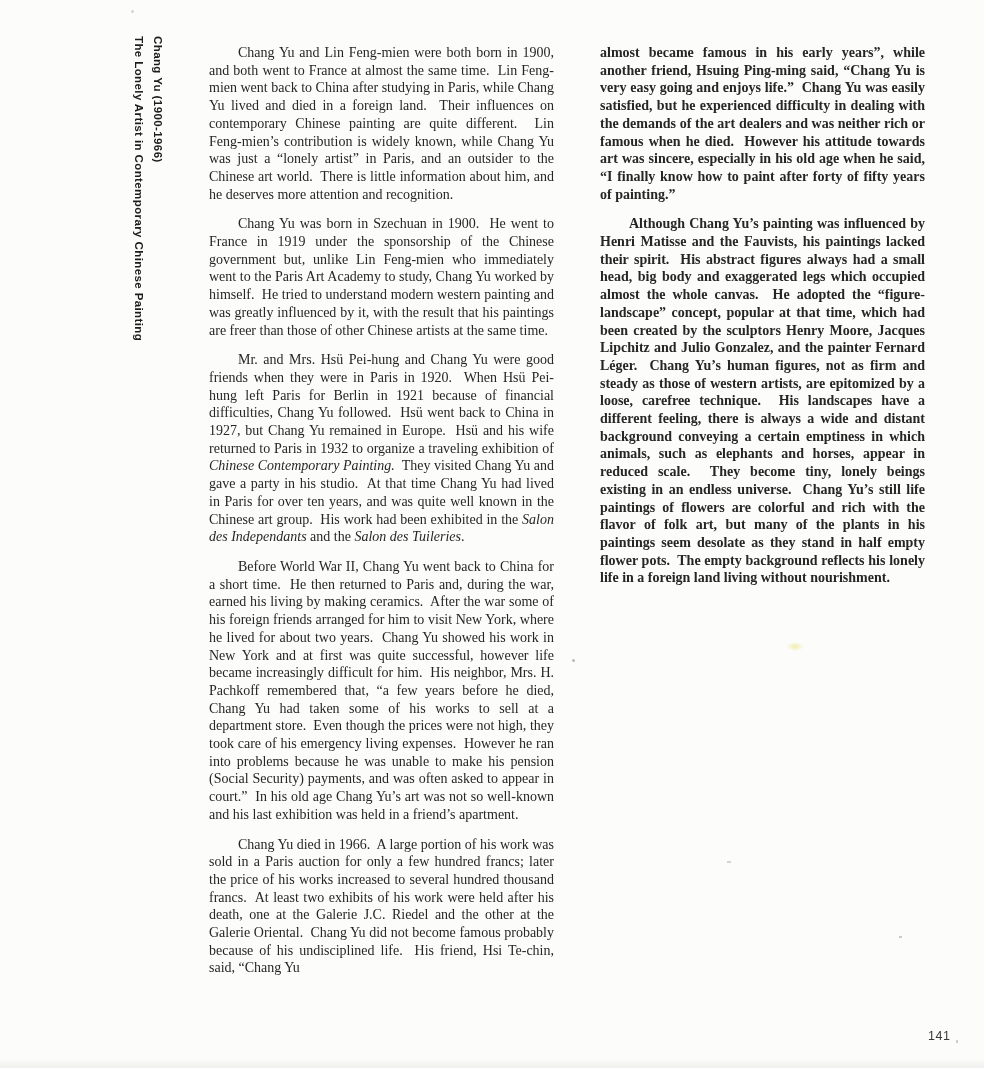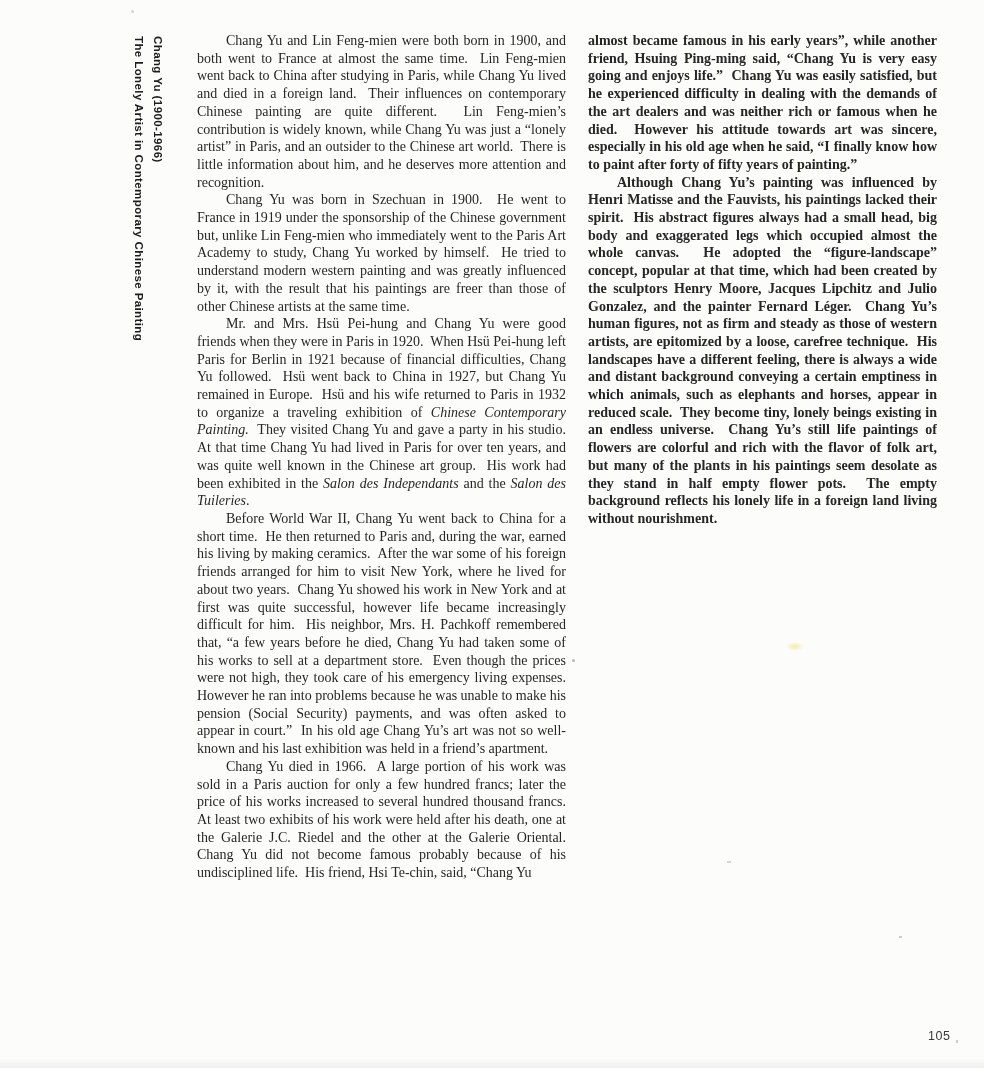--- a/index.html
+++ b/index.html
@@ -36,21 +36,21 @@
     color: #1c1c1c;
     white-space: nowrap;
   }
   .text-col {
     position: absolute;
     top: 32px;
   }
   .col-left  { left: 197px; width: 369px; }
   .col-right { left: 588px; width: 349px; font-weight: bold; }
   p.para {
-    margin: 0;
+    margin: 12px;
     font-family: "Liberation Serif", serif;
     font-size: 14px;
     line-height: 17.7px;
     color: #262626;
     text-align: justify;
     white-space: pre-wrap;
   }
   p.para.indent { text-indent: 29px; }
   .page-number {
     position: absolute;
@@ -88,21 +88,21 @@
       <p class="para indent">Mr. and Mrs. Hsü Pei-hung and Chang Yu were good friends when they were in Paris in 1920.  When Hsü Pei-hung left Paris for Berlin in 1921 because of financial difficulties, Chang Yu followed.  Hsü went back to China in 1927, but Chang Yu remained in Europe.  Hsü and his wife returned to Paris in 1932 to organize a traveling exhibition of <i>Chinese Contemporary Painting.</i>  They visited Chang Yu and gave a party in his studio.  At that time Chang Yu had lived in Paris for over ten years, and was quite well known in the Chinese art group.  His work had been exhibited in the <i>Salon des Independants</i> and the <i>Salon des Tuileries</i>.</p>
       <p class="para indent">Before World War II, Chang Yu went back to China for a short time.  He then returned to Paris and, during the war, earned his living by making ceramics.  After the war some of his foreign friends arranged for him to visit New York, where he lived for about two years.  Chang Yu showed his work in New York and at first was quite successful, however life became increasingly difficult for him.  His neighbor, Mrs. H. Pachkoff remembered that, “a few years before he died, Chang Yu had taken some of his works to sell at a department store.  Even though the prices were not high, they took care of his emergency living expenses.  However he ran into problems because he was unable to make his pension (Social Security) payments, and was often asked to appear in court.”  In his old age Chang Yu’s art was not so well-known and his last exhibition was held in a friend’s apartment.</p>
       <p class="para indent">Chang Yu died in 1966.  A large portion of his work was sold in a Paris auction for only a few hundred francs; later the price of his works increased to several hundred thousand francs.  At least two exhibits of his work were held after his death, one at the Galerie J.C. Riedel and the other at the Galerie Oriental.  Chang Yu did not become famous probably because of his undisciplined life.  His friend, Hsi Te-chin, said, “Chang Yu</p>
     </div>
 
   <div class="text-col col-right">
       <p class="para">almost became famous in his early years”, while another friend, Hsuing Ping-ming said, “Chang Yu is very easy going and enjoys life.”  Chang Yu was easily satisfied, but he experienced difficulty in dealing with the demands of the art dealers and was neither rich or famous when he died.  However his attitude towards art was sincere, especially in his old age when he said, “I finally know how to paint after forty of fifty years of painting.”</p>
       <p class="para indent">Although Chang Yu’s painting was influenced by Henri Matisse and the Fauvists, his paintings lacked their spirit.  His abstract figures always had a small head, big body and exaggerated legs which occupied almost the whole canvas.  He adopted the “figure-landscape” concept, popular at that time, which had been created by the sculptors Henry Moore, Jacques Lipchitz and Julio Gonzalez, and the painter Fernard Léger.  Chang Yu’s human figures, not as firm and steady as those of western artists, are epitomized by a loose, carefree technique.  His landscapes have a different feeling, there is always a wide and distant background conveying a certain emptiness in which animals, such as elephants and horses, appear in reduced scale.  They become tiny, lonely beings existing in an endless universe.  Chang Yu’s still life paintings of flowers are colorful and rich with the flavor of folk art, but many of the plants in his paintings seem desolate as they stand in half empty flower pots.  The empty background reflects his lonely life in a foreign land living without nourishment.</p>
     </div>
 
-  <div class="page-number">105</div>
+  <div class="page-number">141</div>
 
   <div class="speck speck-yellow"></div>
   <div class="speck speck-dot-1"></div>
   <div class="speck speck-dot-2"></div>
   <div class="speck speck-dot-3"></div>
   <div class="speck speck-dot-4"></div>
   <div class="speck speck-dot-5"></div>
 
 </div>
 

